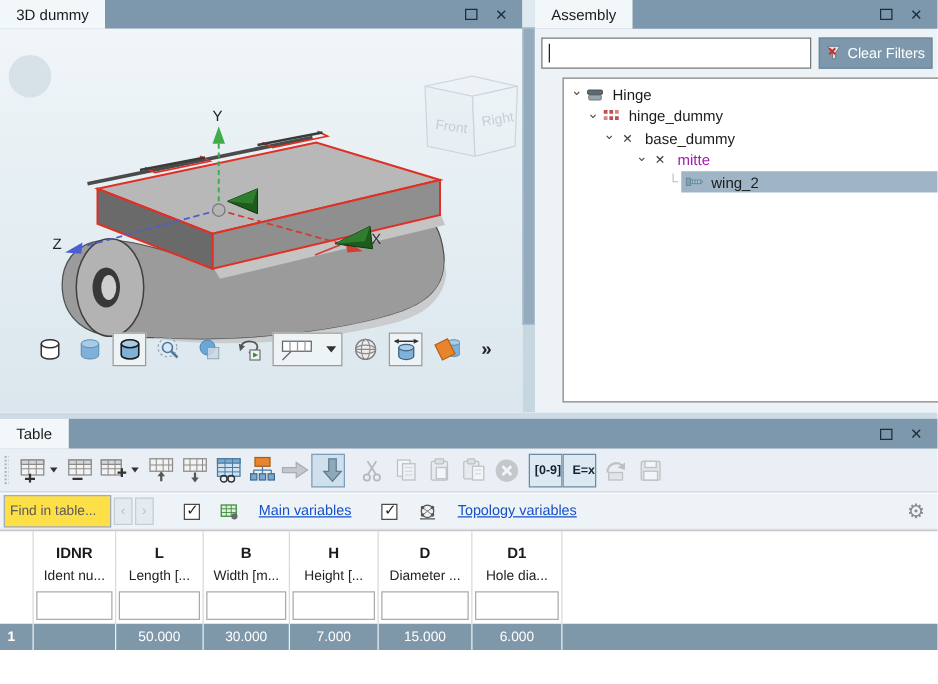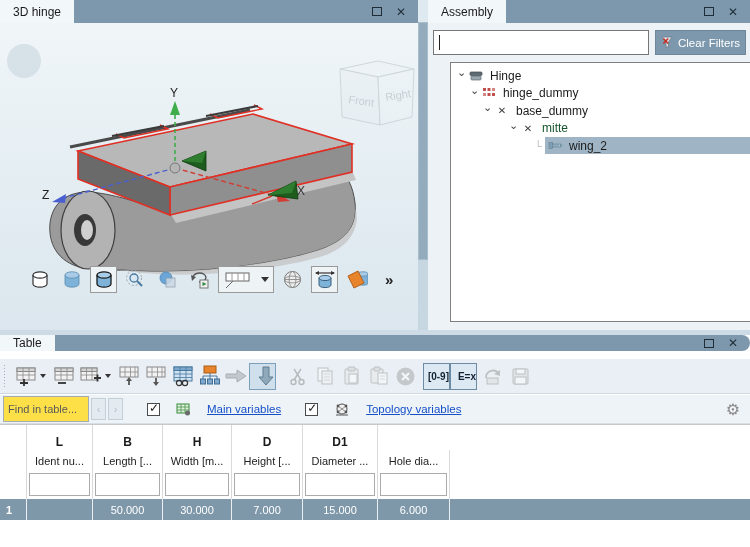--- a/index.html
+++ b/index.html
@@ -45,21 +45,21 @@
   .tw.elbow::before { content:"\2514"; }
   .ticon { width:16px; height:14px; display:flex; align-items:center; justify-content:center; margin-right:3px; }
   .x-glyph { color:#3c3c3c; font-size:10px; }
   .x-glyph::before { content:"\2715"; }
   .tlabel { padding:0 3px; }
   .tsel { display:flex; align-items:center; flex:1; margin-right:12px; background:#9fb5c5; height:17px; }
 
   
   #panel-table { left:0; top:330px; width:750px; height:217px; background:#fff; }
   #table-strip { position:absolute; left:0; top:0; width:750px; height:5px; background:#ccdbe6; }
-  #table-titlebar { top:5px; height:16px;border-radius:12px; }
+  #table-titlebar { top:5px; height:24px; }
   #table-toolbar { position:absolute; left:0; top:29px; width:750px; height:35px; background:#e9eff4;
     border-bottom:1px solid #cdd8e0; display:flex; align-items:center; padding-left:3px; }
   .grip { width:4px; height:24px; margin-right:4px;
     background-image:radial-gradient(#9fb0bc 1px, transparent 1px); background-size:3px 3px; }
   .tbtn { width:27px; height:27px; display:flex; align-items:center; justify-content:flex-end; position:relative; border:1px solid transparent; }
   .tbtn.disabled { opacity:.45; filter:grayscale(60%); }
   .tbtn.pressed { background:#cfdfeb; border:1px solid #7aa0bc; }
   .tbtn.toggle-on { background:#dce9f2; border:1px solid #6d8ca3; font-weight:bold; font-size:10px; color:#123; }
   .dd { width:9px; display:flex; align-items:center; justify-content:center; margin-right:2px; }
   .dd .caret-down { border-left-width:3.5px; border-right-width:3.5px; border-top-width:4.5px; }
@@ -98,21 +98,21 @@
   .hc.corner, .fc.corner { border-right:1px solid #d9d9d9; }
 
   svg { display:block; }
 </style>
 </head>
 <body>
 
 <div class="abs" id="panel-3d">
   <div class="titlebar">
     <div class="tab">
-        <span>3D hinge</span>
+        <span>3D dummy</span>
       </div>
     <div class="winbtns">
       <span class="btn-max"></span>
       <span class="btn-close"></span>
     </div>
   </div>
   <div id="view3d-content">
     <svg width="418" height="307" viewBox="0 0 418 307">
 
       <circle cx="24" cy="38" r="17" fill="#c4d2dd" opacity="0.55"></circle>
@@ -299,21 +299,21 @@
       <span class="ticon">
           <span class="x-glyph"></span>
         </span>
       <span class="tlabel">base_dummy</span>
     </div>
     <div class="trow" style="padding-left:56px">
       <span class="tw open"></span>
       <span class="ticon">
           <span class="x-glyph"></span>
         </span>
-      <span class="tlabel" style="color:#14532d">mitte</span>
+      <span class="tlabel" style="color:#a21caf">mitte</span>
     </div>
     <div class="trow" style="padding-left:81px">
       <span class="tw elbow"></span>
       <span class="tsel">
         <span class="ticon" style="margin-left:2px">
           <svg width="15" height="11" viewBox="0 0 15 11">
               <rect x="1" y="2.5" width="3.5" height="6" fill="#7f9fb5" stroke="#5e7f95" stroke-width="0.6"></rect>
               <rect x="4.5" y="4" width="8" height="3" fill="#a9c0d0" stroke="#5e7f95" stroke-width="0.6"></rect>
               <path d="M6 4 v3 M8 4 v3 M10 4 v3" stroke="#5e7f95" stroke-width="0.6"></path>
               <polygon points="12.5,4 14.5,5.5 12.5,7" fill="#a9c0d0" stroke="#5e7f95" stroke-width="0.6"></polygon>
@@ -515,20 +515,21 @@
       </svg>
       <span class="varlink">Topology variables</span>
     </div>
 
     <span id="gear-right"></span>
   </div>
 
   <div id="tablearea">
     <div class="tgrid hrow1">
       <div class="hc corner"></div>
+      <div class="hc">IDNR</div>
       <div class="hc">L</div>
       <div class="hc">B</div>
       <div class="hc">H</div>
       <div class="hc">D</div>
       <div class="hc">D1</div>
     </div>
     <div class="tgrid hrow2">
       <div class="hc corner"></div>
       <div class="hc">Ident nu...</div>
       <div class="hc">Length [...</div>

